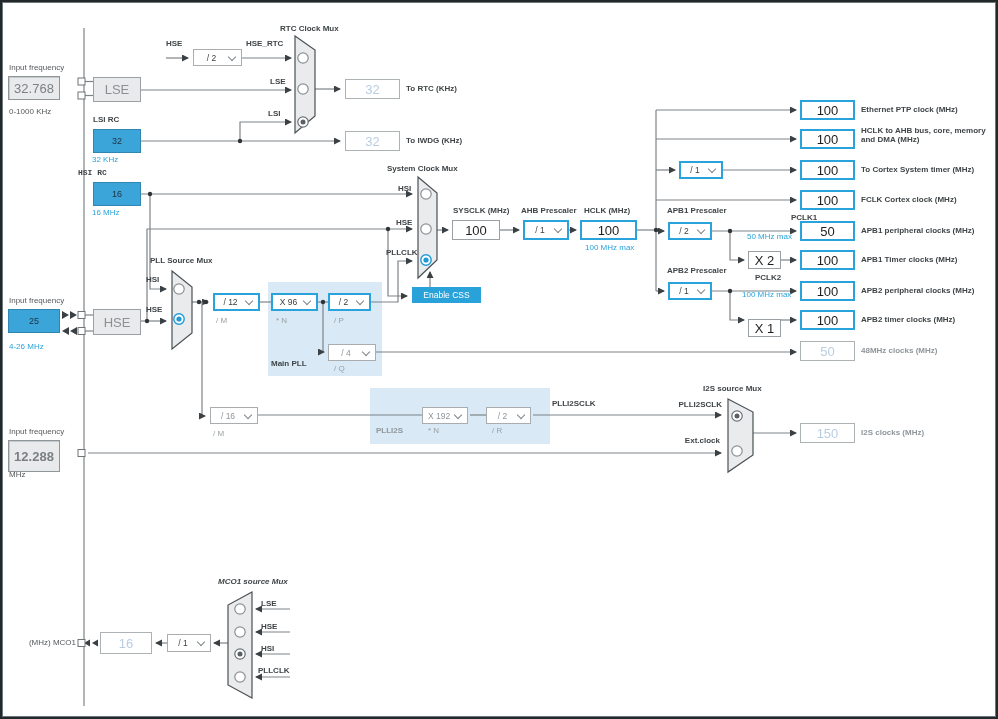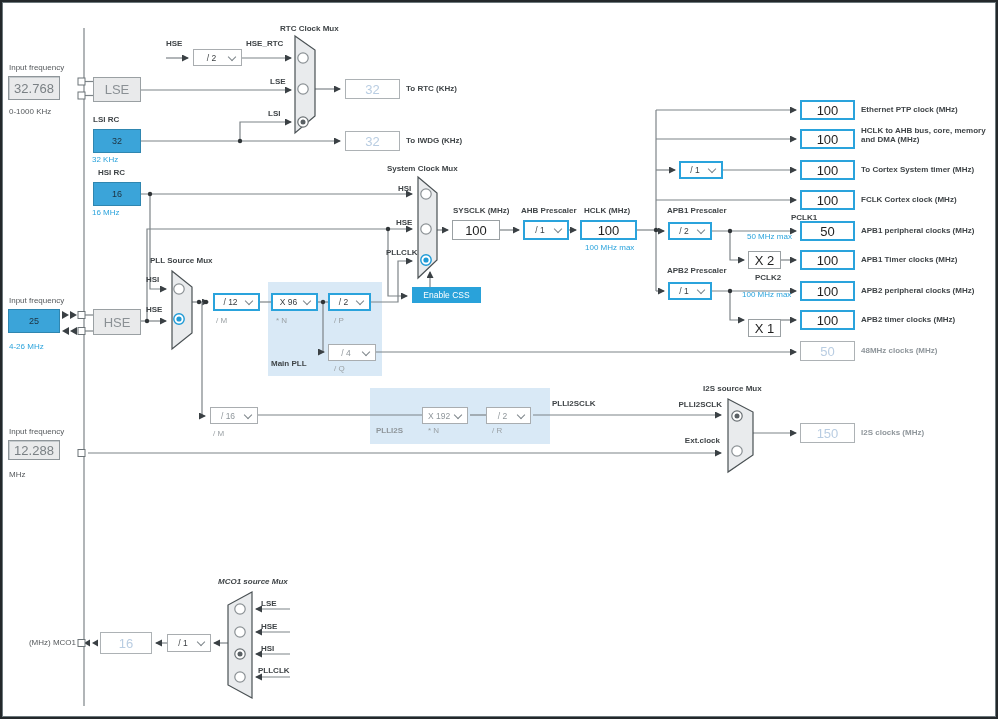--- a/index.html
+++ b/index.html
@@ -180,32 +180,32 @@
   <div class="lbl" style="left:9px;top:63px;">Input frequency</div>
   <div class="box inp" style="left:8px;top:76px;width:52px;height:24px;">32.768</div>
   <div class="lbl" style="left:9px;top:107px;">0-1000 KHz</div>
 
   <div class="box src-gray" style="left:93px;top:77px;width:48px;height:25px;">LSE</div>
 
   <div class="lbl b" style="left:93px;top:115px;">LSI RC</div>
   <div class="box src-blue" style="left:93px;top:129px;width:48px;height:24px;">32</div>
   <div class="lbl blue" style="left:92px;top:155px;">32 KHz</div>
 
-  <div class="lbl b" style="left:98px;top:168px;">HSI RC</div>
+  <div class="lbl b" style="left:78px;top:168px;font-family:Liberation Mono, monospace;">HSI RC</div>
   <div class="box src-blue" style="left:93px;top:182px;width:48px;height:24px;">16</div>
   <div class="lbl blue" style="left:92px;top:208px;">16 MHz</div>
 
   <div class="lbl" style="left:9px;top:296px;">Input frequency</div>
   <div class="box src-blue" style="left:8px;top:309px;width:52px;height:24px;">25</div>
   <div class="lbl blue" style="left:9px;top:342px;">4-26 MHz</div>
 
   <div class="box src-gray" style="left:93px;top:309px;width:48px;height:26px;">HSE</div>
 
   <div class="lbl" style="left:9px;top:427px;">Input frequency</div>
-  <div class="box inp" style="left:8px;top:440px;width:52px;height:20px;">12.288</div>
+  <div class="box inp" style="left:8px;top:440px;width:52px;height:32px;font-weight:bold;">12.288</div>
   <div class="lbl" style="left:9px;top:470px;">MHz</div>
 
   <div class="lbl rt" style="left:6px;top:638px;width:70px;">(MHz) MCO1</div>
 
   <div class="lbl b" style="left:280px;top:24px;">RTC Clock Mux</div>
   <div class="lbl b" style="left:166px;top:39px;">HSE</div>
   <div class="dd dd-gray" style="left:193px;top:49px;width:49px;height:17px;">
     <span class="v">/ 2</span>
     <span class="chev"></span>
   </div>

